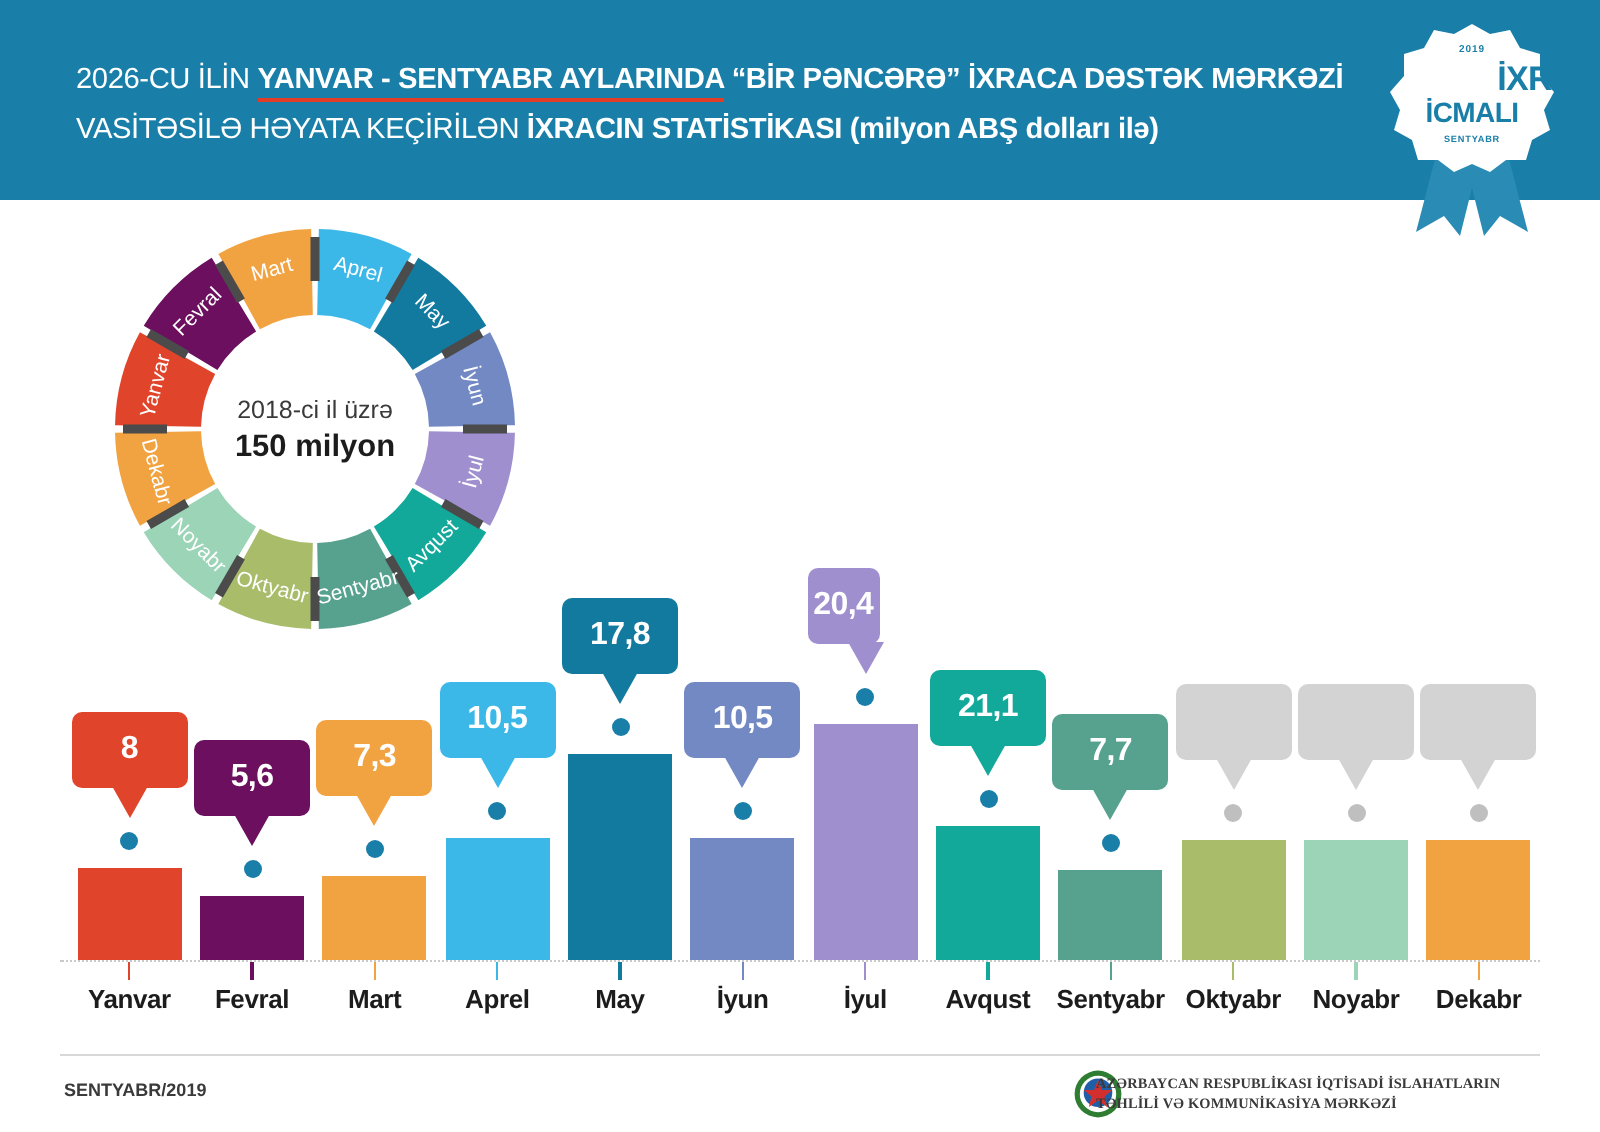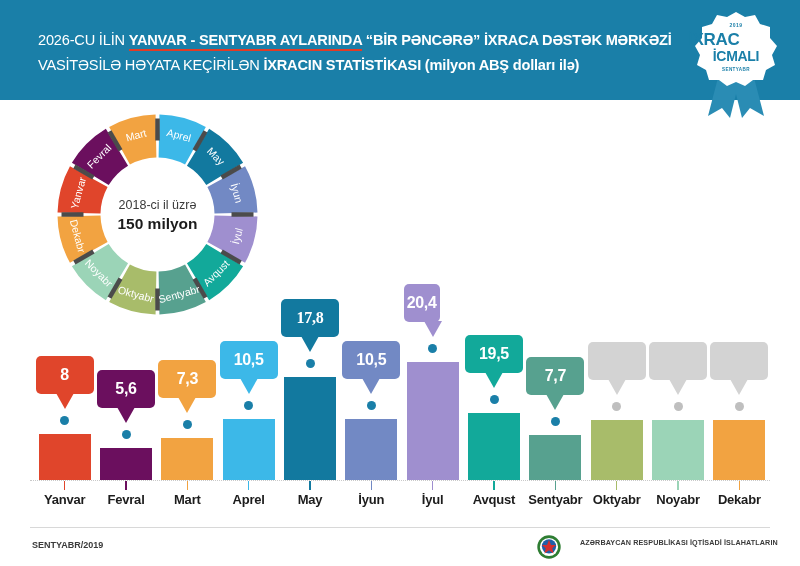--- a/index.html
+++ b/index.html
@@ -32,21 +32,21 @@
     font-weight:700;
     border-bottom:2.5px solid #E23B26;
     padding-bottom:1px;
   }
 
   
   .badge-wrap{position:absolute;left:688px;top:8px;width:96px;height:112px;}
   .badge-svg{position:absolute;left:0;top:0;}
   .badge-year{position:absolute;left:0;top:14px;width:96px;text-align:center;
     font-size:5px;font-weight:700;letter-spacing:0.5px;color:#1A7FA8;}
-  .badge-l1{position:absolute;left:0;top:22px;width:96px;text-align:left;
+  .badge-l1{position:absolute;left:16px;top:22px;width:96px;text-align:right;
     font-size:17px;font-weight:700;color:#1A7FA8;letter-spacing:-0.3px;}
   .badge-l2{position:absolute;left:0;top:40px;width:96px;text-align:center;
     font-size:14px;font-weight:700;color:#1A7FA8;letter-spacing:-0.3px;}
   .badge-mo{position:absolute;left:0;top:59px;width:96px;text-align:center;
     font-size:4.6px;font-weight:700;letter-spacing:0.4px;color:#1A7FA8;}
 
   
   .donut{position:absolute;left:55px;top:112px;width:205px;height:205px;}
   .donut-label{
     position:absolute;
@@ -99,23 +99,24 @@
   .foot-rule{
     position:absolute;left:30px;top:527px;width:740px;height:1px;
     background:#d8d8d8;
   }
   .foot-date{
     position:absolute;left:32px;top:540px;
     font-size:9px;font-weight:700;color:#3a3a3a;letter-spacing:0px;
   }
   .foot-logo{position:absolute;left:536px;top:534px;width:26px;height:26px;}
   .foot-org{
-    position:absolute;left:580px;top:538px;
+    position:absolute;left:548px;top:538px;
     font-size:7.2px;font-weight:700;color:#3a3a3a;line-height:9.6px;
     letter-spacing:0.1px;
+    font-family:Liberation Serif, serif;
   }
 </style>
 </head>
 <body>
 
 <div id="page">
 
   <div class="header">
     <div class="header-title">
       <span class="t-line">
@@ -217,39 +218,39 @@
         <div class="xlabel" style="left: 156.667px; width: 61.3333px;">Mart</div>
         <div style="position: absolute; left: 222.667px; top: 119.265px; width: 52px; height: 60.7353px; background: rgb(60, 184, 232);"></div>
         <div class="tick" style="left: 247.917px; background: rgb(60, 184, 232);"></div>
         <div class="dot" style="left: 244.167px; top: 101.265px; background: rgb(26, 127, 168);"></div>
         <div class="bubble" style="left: 219.667px; top: 41.2647px; width: 58px; height: 38px; background: rgb(60, 184, 232);">10,5</div>
         <div class="bubble-tail" style="left: 239.667px; top: 78.2647px; border-top: 16px solid rgb(60, 184, 232);"></div>
         <div class="xlabel" style="left: 218px; width: 61.3333px;">Aprel</div>
         <div style="position: absolute; left: 284px; top: 77.0392px; width: 52px; height: 102.961px; background: rgb(18, 121, 159);"></div>
         <div class="tick" style="left: 309.25px; background: rgb(18, 121, 159);"></div>
         <div class="dot" style="left: 305.5px; top: 59.0392px; background: rgb(26, 127, 168);"></div>
-        <div class="bubble" style="left: 281px; top: -0.960784px; width: 58px; height: 38px; background: rgb(18, 121, 159); font-family: Liberation Serif, serif;">17,8</div>
+        <div class="bubble" style="left: 281px; top: -0.960784px; width: 58px; height: 38px; background: rgb(18, 121, 159);">17,8</div>
         <div class="bubble-tail" style="left: 301px; top: 36.0392px; border-top: 16px solid rgb(18, 121, 159);"></div>
         <div class="xlabel" style="left: 279.333px; width: 61.3333px;">May</div>
         <div style="position: absolute; left: 345.333px; top: 119.265px; width: 52px; height: 60.7353px; background: rgb(114, 137, 196);"></div>
         <div class="tick" style="left: 370.583px; background: rgb(114, 137, 196);"></div>
         <div class="dot" style="left: 366.833px; top: 101.265px; background: rgb(26, 127, 168);"></div>
         <div class="bubble" style="left: 342.333px; top: 41.2647px; width: 58px; height: 38px; background: rgb(114, 137, 196);">10,5</div>
         <div class="bubble-tail" style="left: 362.333px; top: 78.2647px; border-top: 16px solid rgb(114, 137, 196);"></div>
         <div class="xlabel" style="left: 340.667px; width: 61.3333px;">İyun</div>
         <div style="position: absolute; left: 406.667px; top: 62px; width: 52px; height: 118px; background: rgb(159, 143, 207);"></div>
         <div class="tick" style="left: 431.917px; background: rgb(159, 143, 207);"></div>
         <div class="dot" style="left: 428.167px; top: 44px; background: rgb(26, 127, 168);"></div>
         <div class="bubble" style="left: 403.667px; top: -16px; width: 36px; height: 38px; background: rgb(159, 143, 207);">20,4</div>
         <div class="bubble-tail" style="left: 423.667px; top: 21px; border-top: 16px solid rgb(159, 143, 207);"></div>
         <div class="xlabel" style="left: 402px; width: 61.3333px;">İyul</div>
         <div style="position: absolute; left: 468px; top: 112.902px; width: 52px; height: 67.098px; background: rgb(18, 169, 154);"></div>
         <div class="tick" style="left: 493.25px; background: rgb(18, 169, 154);"></div>
         <div class="dot" style="left: 489.5px; top: 94.902px; background: rgb(26, 127, 168);"></div>
-        <div class="bubble" style="left: 465px; top: 34.902px; width: 58px; height: 38px; background: rgb(18, 169, 154);">19,5</div>
+        <div class="bubble" style="left: 465px; top: 34.902px; width: 58px; height: 38px; background: rgb(18, 169, 154);">21,1</div>
         <div class="bubble-tail" style="left: 485px; top: 71.902px; border-top: 16px solid rgb(18, 169, 154);"></div>
         <div class="xlabel" style="left: 463.333px; width: 61.3333px;">Avqust</div>
         <div style="position: absolute; left: 529.333px; top: 135.461px; width: 52px; height: 44.5392px; background: rgb(87, 161, 143);"></div>
         <div class="tick" style="left: 554.583px; background: rgb(87, 161, 143);"></div>
         <div class="dot" style="left: 550.833px; top: 117.461px; background: rgb(26, 127, 168);"></div>
         <div class="bubble" style="left: 526.333px; top: 57.4608px; width: 58px; height: 38px; background: rgb(87, 161, 143);">7,7</div>
         <div class="bubble-tail" style="left: 546.333px; top: 94.4608px; border-top: 16px solid rgb(87, 161, 143);"></div>
         <div class="xlabel" style="left: 524.667px; width: 61.3333px;">Sentyabr</div>
         <div style="position: absolute; left: 590.667px; top: 120px; width: 52px; height: 60px; background: rgb(168, 188, 106);"></div>
         <div class="tick" style="left: 615.917px; background: rgb(168, 188, 106);"></div>
@@ -275,15 +276,16 @@
   <div class="foot-rule"></div>
   <div class="foot-date">SENTYABR/2019</div>
   <svg class="foot-logo" viewBox="0 0 40 40">
     <circle cx="20" cy="20" r="18" fill="#2E7D32"></circle>
     <circle cx="20" cy="20" r="14" fill="#ffffff"></circle>
     <circle cx="20" cy="19" r="11" fill="#1F5FA8"></circle>
     <path d="M20 9 L23 17 L31 17 L25 22 L27 30 L20 25 L13 30 L15 22 L9 17 L17 17 Z" fill="#D32F2F"></path>
   </svg>
   <div class="foot-org">
     <div>AZƏRBAYCAN RESPUBLİKASI İQTİSADİ İSLAHATLARIN</div>
+    <div>TƏHLİLİ VƏ KOMMUNİKASİYA MƏRKƏZİ</div>
   </div>
 
 </div>
 
 </body></html>

